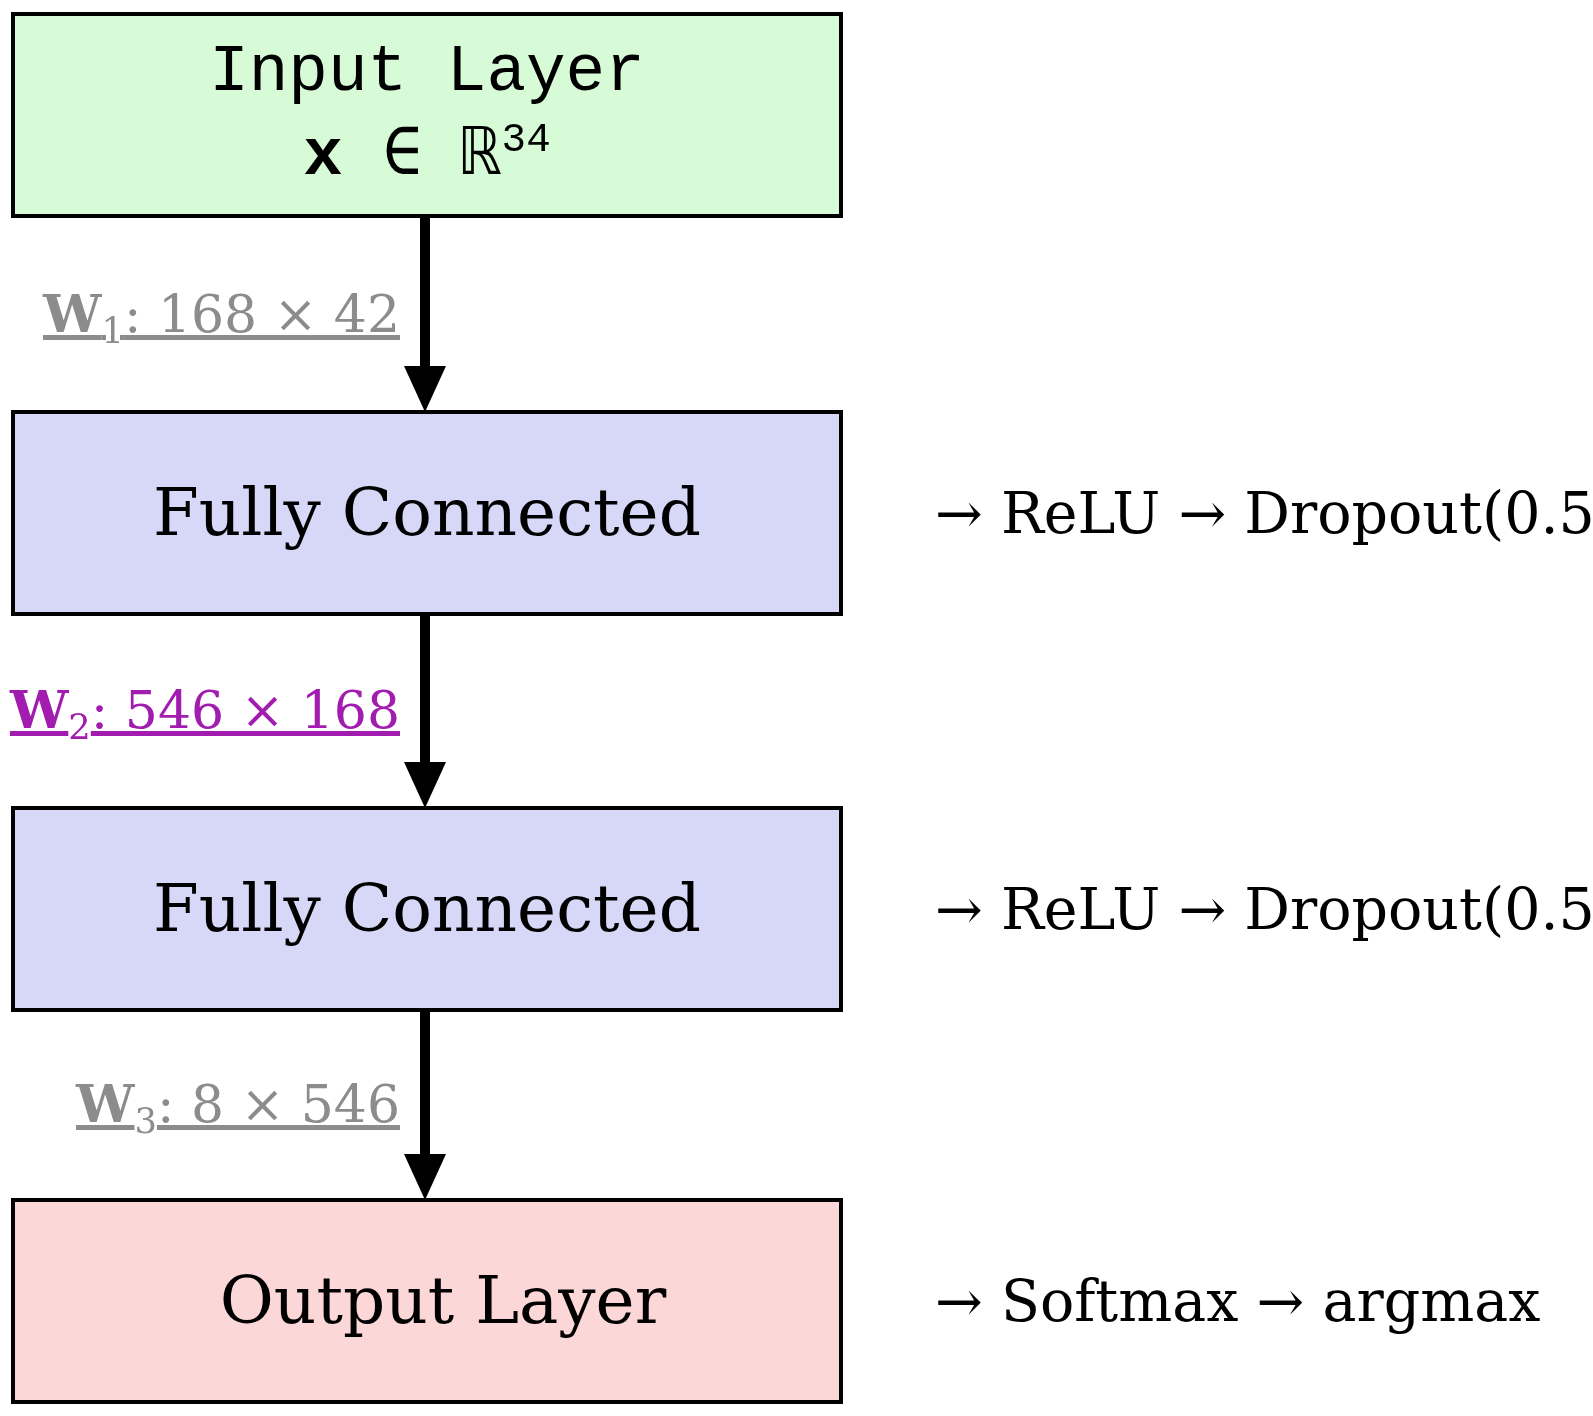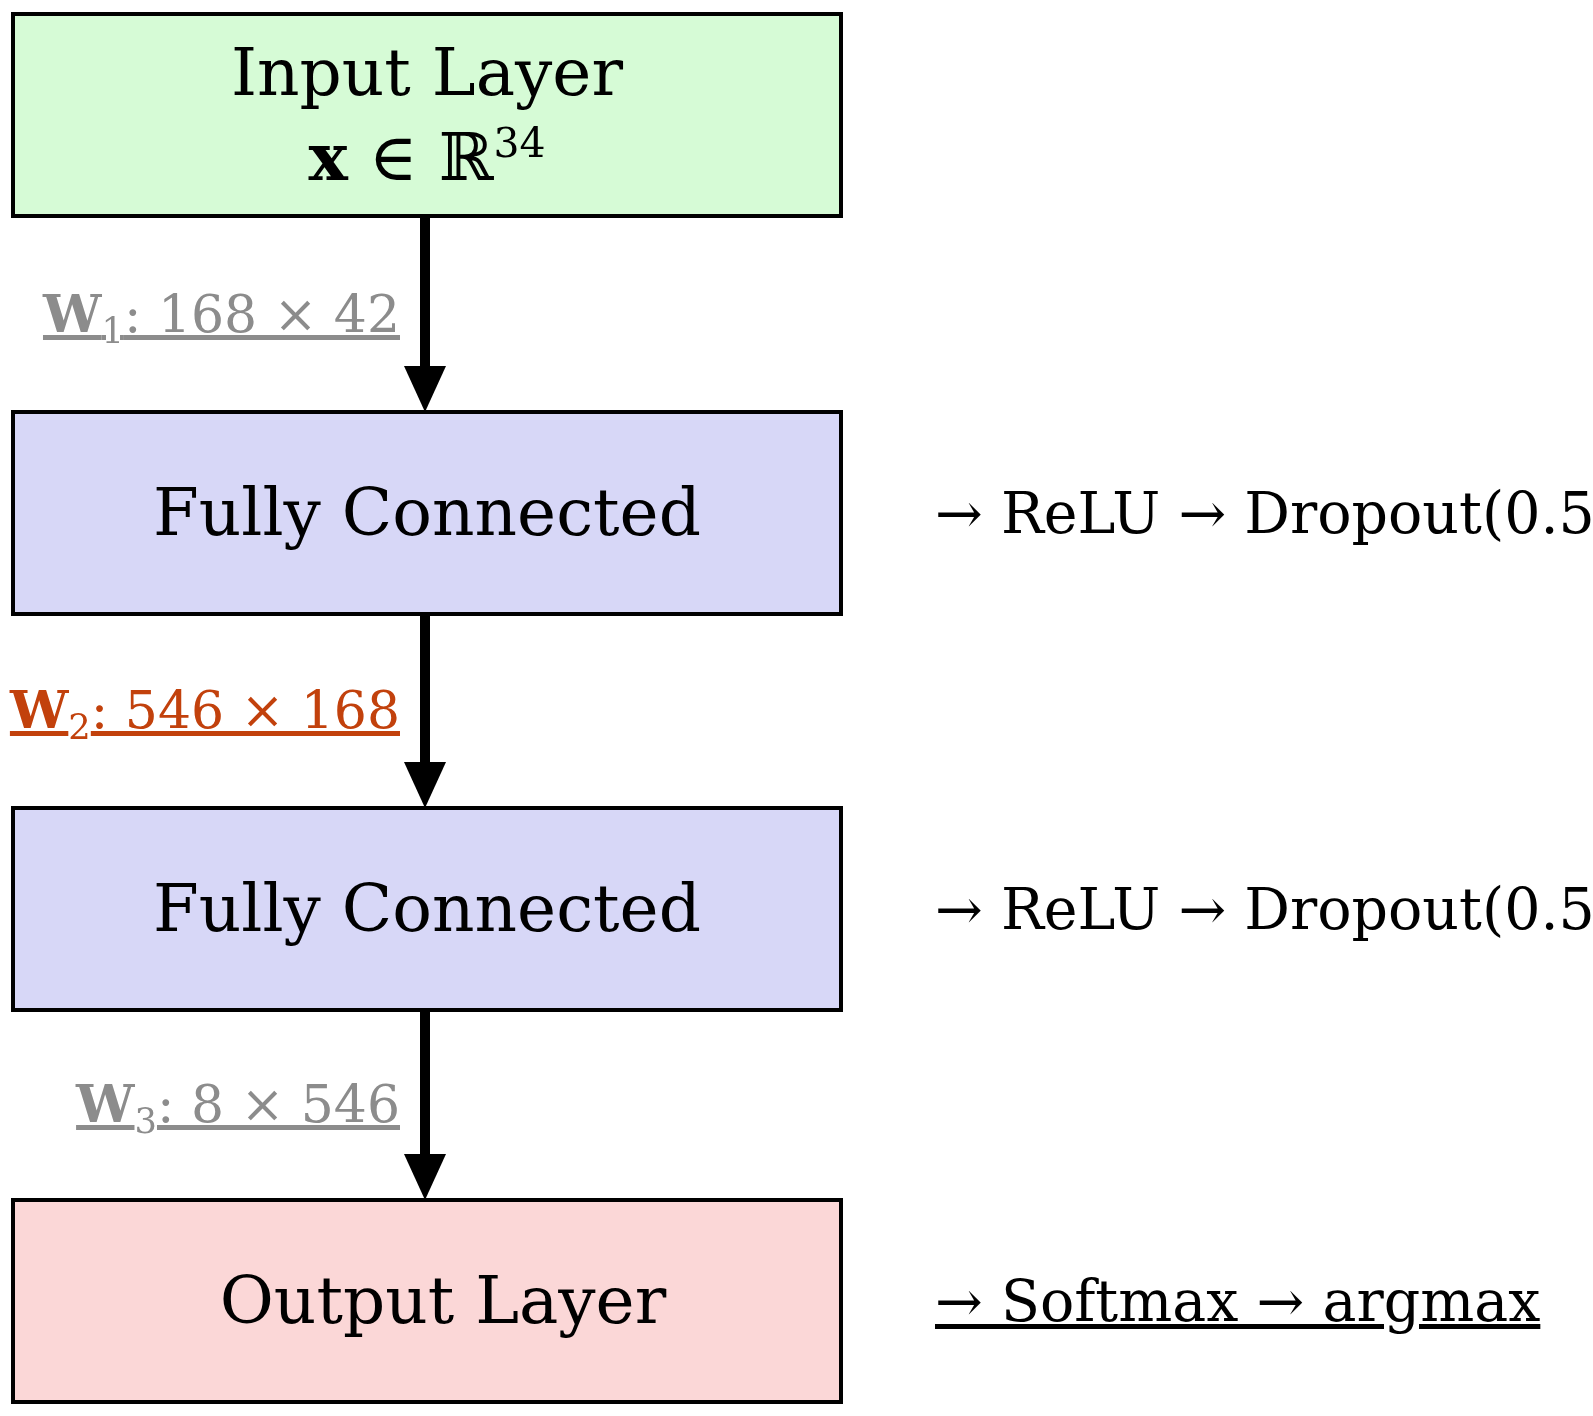--- a/index.html
+++ b/index.html
@@ -82,28 +82,28 @@
 
   .side-annotation {
     position: absolute;
     left: 935px;
     white-space: nowrap;
     font-size: 57px;
     line-height: 68px;
   }
   .ann1 { top: 479px; }
   .ann2 { top: 875px; }
-  .ann3 { top: 1267px; text-decoration: underline; }
+  .ann3 { top: 1267px; }
 </style>
 </head>
 <body>
 
 <div id="canvas">
 
-  <div class="layer-box box-input" style="background-color: rgb(214, 251, 214);">
+  <div class="layer-box box-input" style="background-color: rgb(214, 251, 214); font-family: Liberation Mono, monospace;">
     <div>Input Layer</div>
     <div class="math-line">
       <span class="vec-bold">x</span><span> ∈ </span><span>ℝ</span><sup>34</sup>
     </div>
   </div>
 
   <div class="arrow-line a1-line"></div>
   <div class="arrow-head a1-head"></div>
 
   <div class="weight-label w1" style="color: rgb(140, 140, 140);">
@@ -112,21 +112,21 @@
 
   <div class="layer-box box-fc1" style="background-color: rgb(215, 215, 247);">
     <div>Fully Connected</div>
   </div>
 
   <div class="side-annotation ann1">→ ReLU → Dropout(0.5)</div>
 
   <div class="arrow-line a2-line"></div>
   <div class="arrow-head a2-head"></div>
 
-  <div class="weight-label w2" style="color: #c2410c;">
+  <div class="weight-label w2" style="color: #a21caf;">
     <span class="w-sym">W</span><sub>2</sub><span>: 546 × 168</span>
   </div>
 
   <div class="layer-box box-fc2" style="background-color: rgb(215, 215, 247);">
     <div>Fully Connected</div>
   </div>
 
   <div class="side-annotation ann2">→ ReLU → Dropout(0.5)</div>
 
   <div class="arrow-line a3-line"></div>

